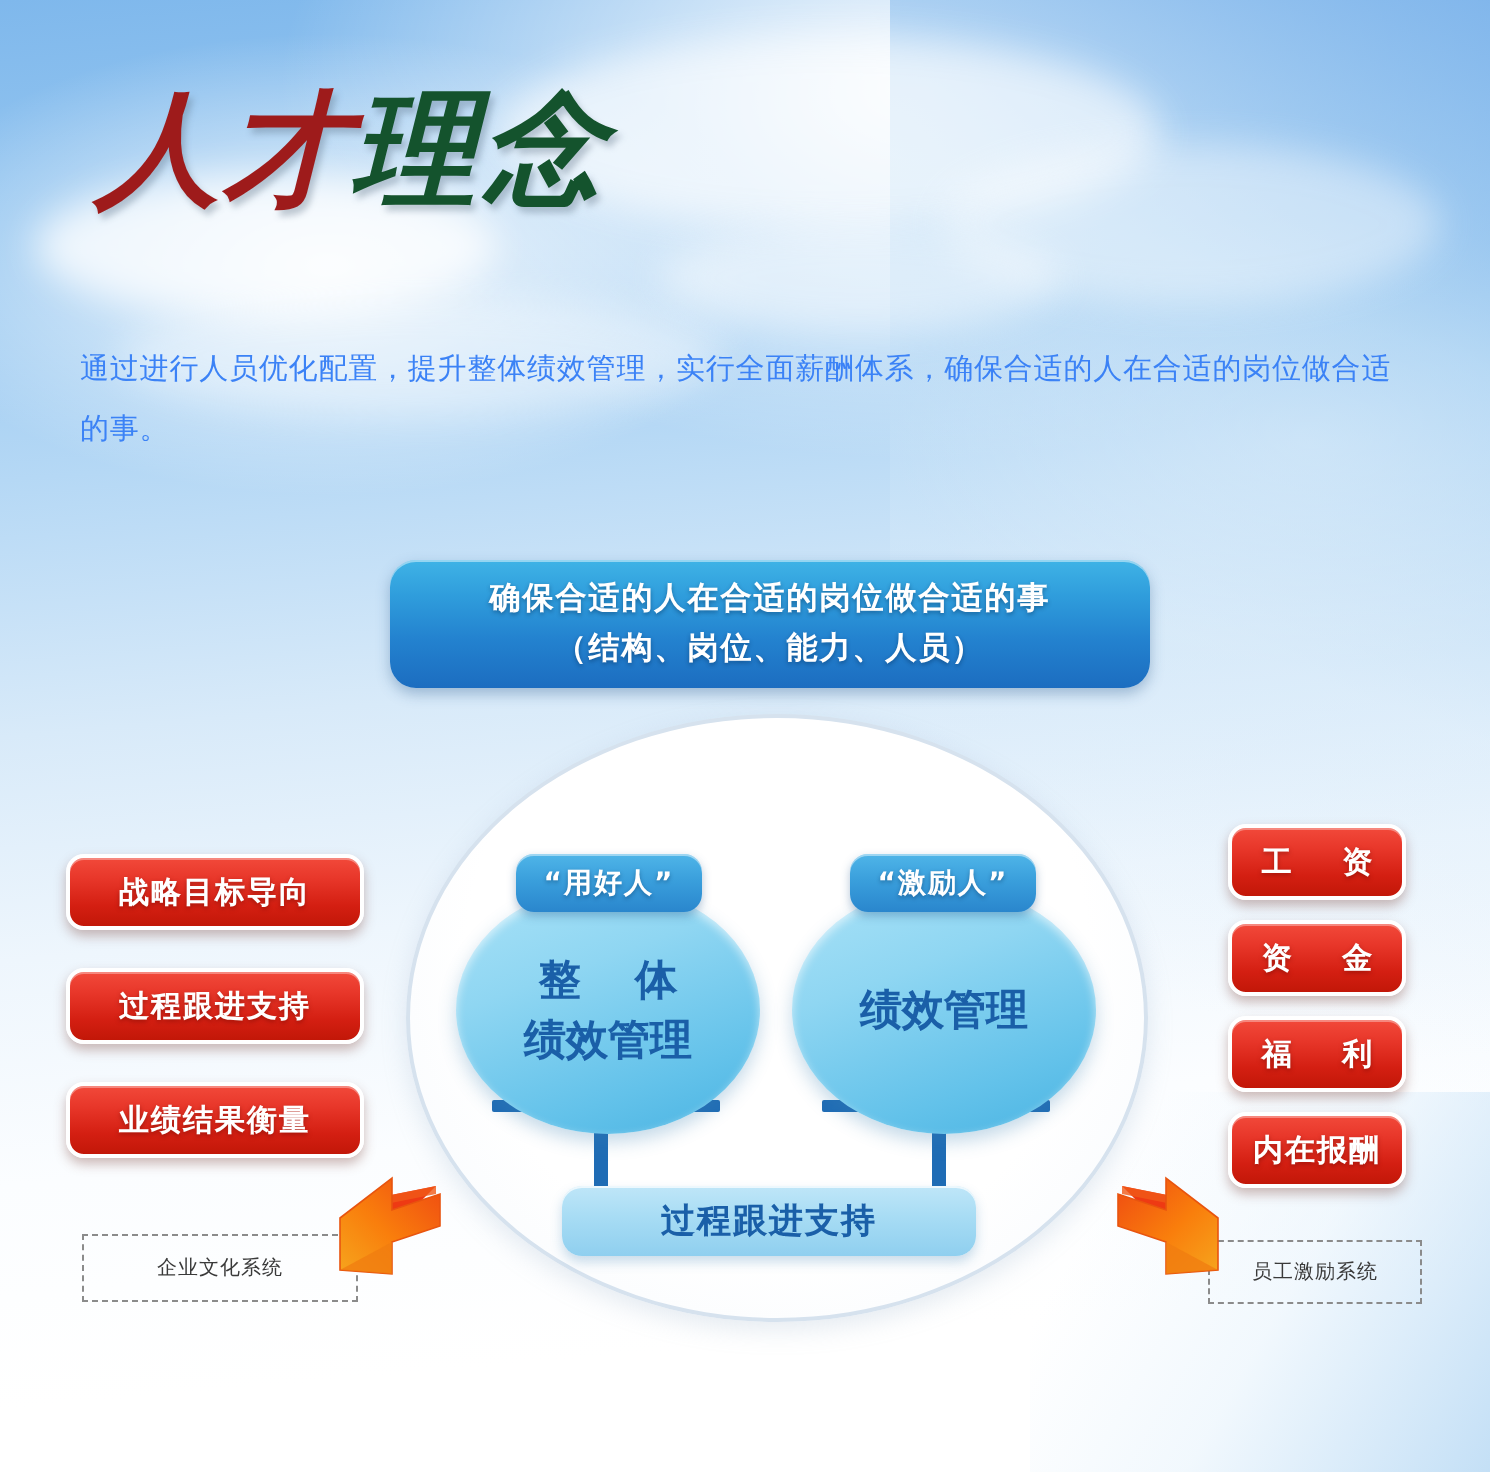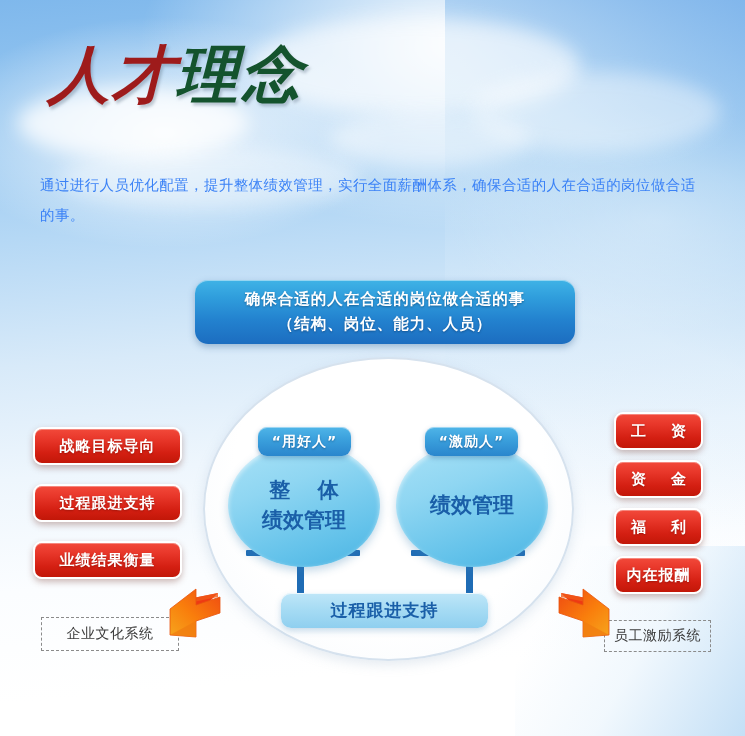--- a/index.html
+++ b/index.html
@@ -123,21 +123,21 @@
   .pill-l{width:145px;height:34px;left:33px;}
   .pl1{top:427px;} .pl2{top:484px;} .pl3{top:541px;}
   .pill-r{width:85px;height:34px;left:614px;}
   .pr1{top:412px;} .pr2{top:460px;} .pr3{top:508px;} .pr4{top:556px;}
   .sp{letter-spacing:10px;text-indent:10px;}
 
   
   .dashbox{
     position:absolute;border:1px dashed #8b8b8b;background:transparent;
     display:flex;align-items:center;justify-content:center;
-    color:#3a3a3a;font-size:14px;letter-spacing:.5px;font-family:Liberation Serif, serif;
+    color:#3a3a3a;font-size:10px;letter-spacing:.5px;font-family:Liberation Serif, serif;
   }
   .db-l{left:41px;top:617px;width:136px;height:32px;}
   .db-r{left:604px;top:620px;width:105px;height:30px;}
 
   
   .arrow{position:absolute;}
   .ar-l{left:166px;top:583px;width:62px;height:62px;}
   .ar-r{left:551px;top:583px;width:62px;height:62px;transform:scaleX(-1);}
 </style>
 </head>

